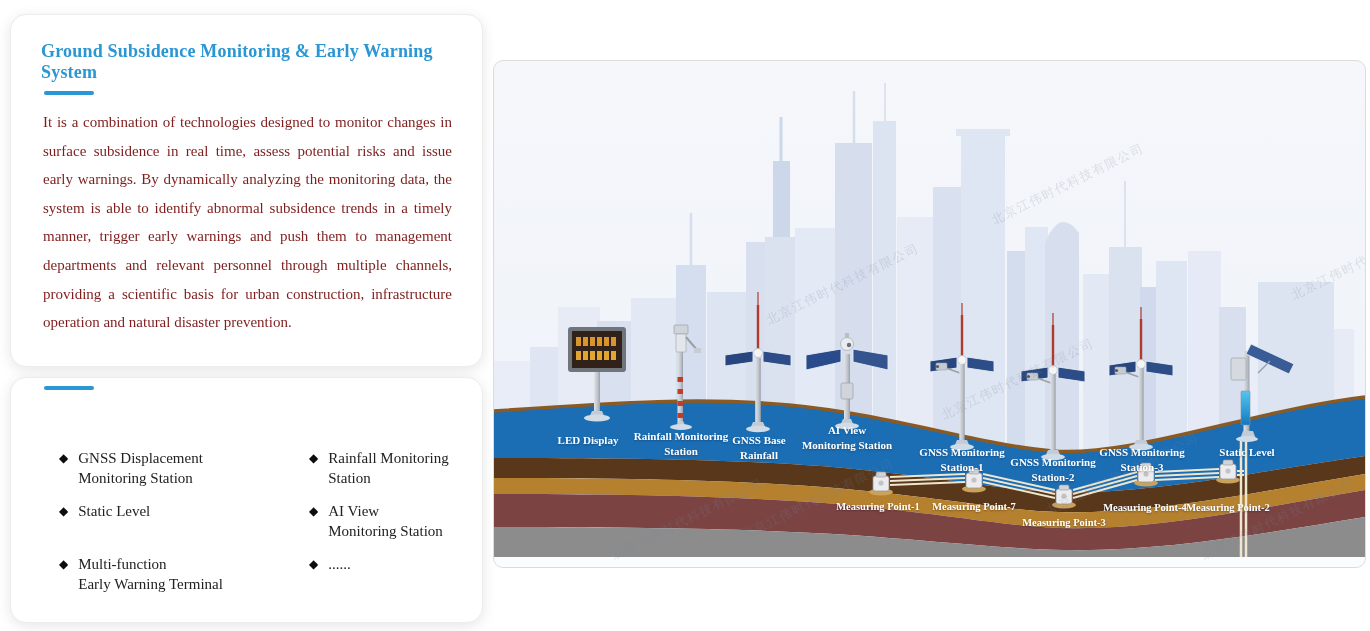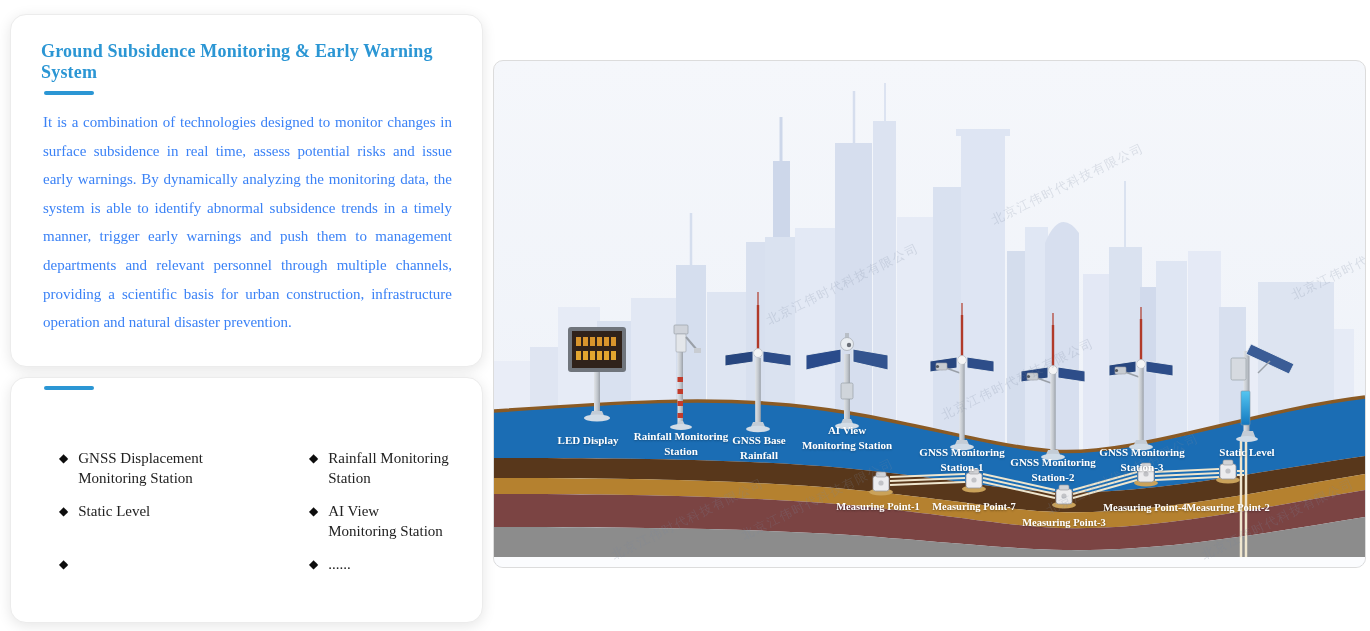--- a/index.html
+++ b/index.html
@@ -5,21 +5,21 @@
   html,body{margin:0;padding:0;background:#ffffff;}
   .canvas{position:relative;width:1370px;height:631px;background:#ffffff;overflow:hidden;
           font-family:Liberation Serif, serif;padding-left:12px;}
   .card{position:absolute;background:#ffffff;border:1px solid #ececec;border-radius:16px;
         box-shadow:0 3px 14px rgba(0,0,0,0.10);}
   .info-card{left:10px;top:14px;width:471px;height:351px;}
   .sensor-card{left:10px;top:377px;width:471px;height:244px;}
   .card-title{margin:0;padding:26px 28px 0 30px;font-size:18px;font-weight:600;
               color:#2b96d4;letter-spacing:.2px;}
   .accent-bar{margin:8px 0 0 33px;width:50px;height:4px;border-radius:2px;background:#2b96d4;}
-  .desc{margin:13px 30px 0 32px;font-size:15px;line-height:28.6px;color:#3b82f6;
+  .desc{margin:13px 30px 0 32px;font-size:15px;line-height:28.6px;color:#7f1d1d;
         text-align:justify;}
   .sensor-list{position:absolute;left:48px;top:71px;right:16px;margin:0;padding:0;
                list-style:none;display:grid;grid-template-columns:250px 1fr;row-gap:14px;}
   .sensor-item{display:flex;gap:10px;min-height:39px;font-size:15px;line-height:19.5px;color:#222;}
   .diamond{font-size:12px;line-height:19.5px;color:#0d0d0d;}
   .pre{white-space:pre-line;}
 
   #illustration{position:absolute;left:493px;top:60px;width:871px;height:506px;margin:0;
                 border:1px solid #dcdcdc;border-radius:10px;overflow:hidden;
                 background:linear-gradient(#f5f7fb,#edf1f8);}
@@ -60,20 +60,22 @@
         <span class="diamond">◆</span>
         <span class="pre">Static Level</span>
       </li>
       <li class="sensor-item">
         <span class="diamond">◆</span>
         <span class="pre">AI View
 Monitoring Station</span>
       </li>
       <li class="sensor-item">
         <span class="diamond">◆</span>
+        <span class="pre">Multi-function
+Early Warning Terminal</span>
       </li>
       <li class="sensor-item">
         <span class="diamond">◆</span>
         <span class="pre">......</span>
       </li>
     </ul>
   </section>
 
   <figure id="illustration">
     <svg width="871" height="506" viewBox="0 0 871 506">

